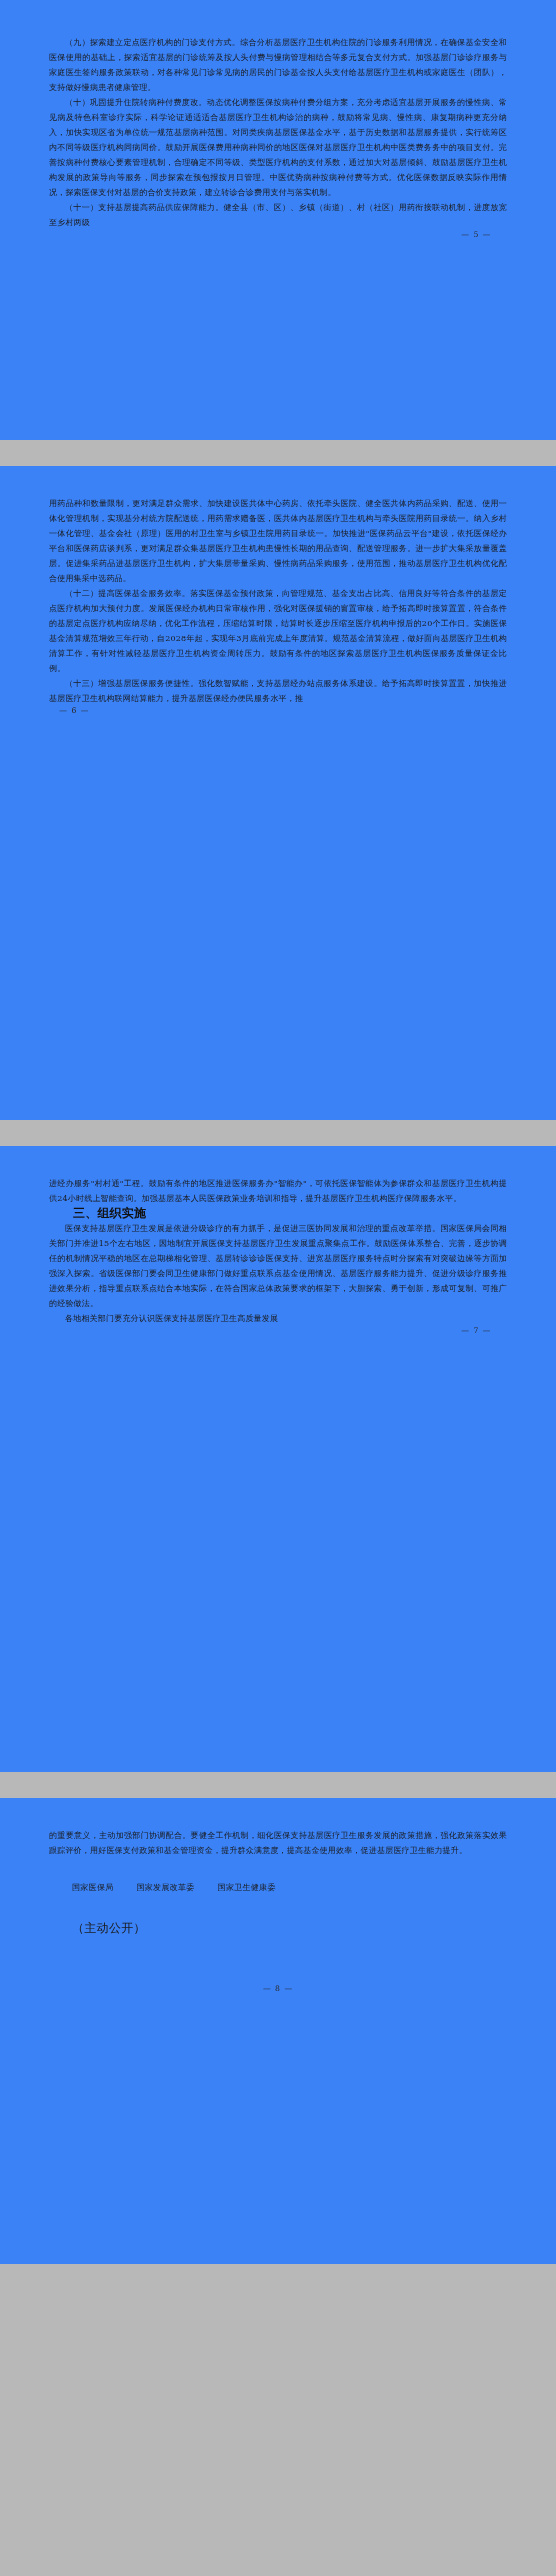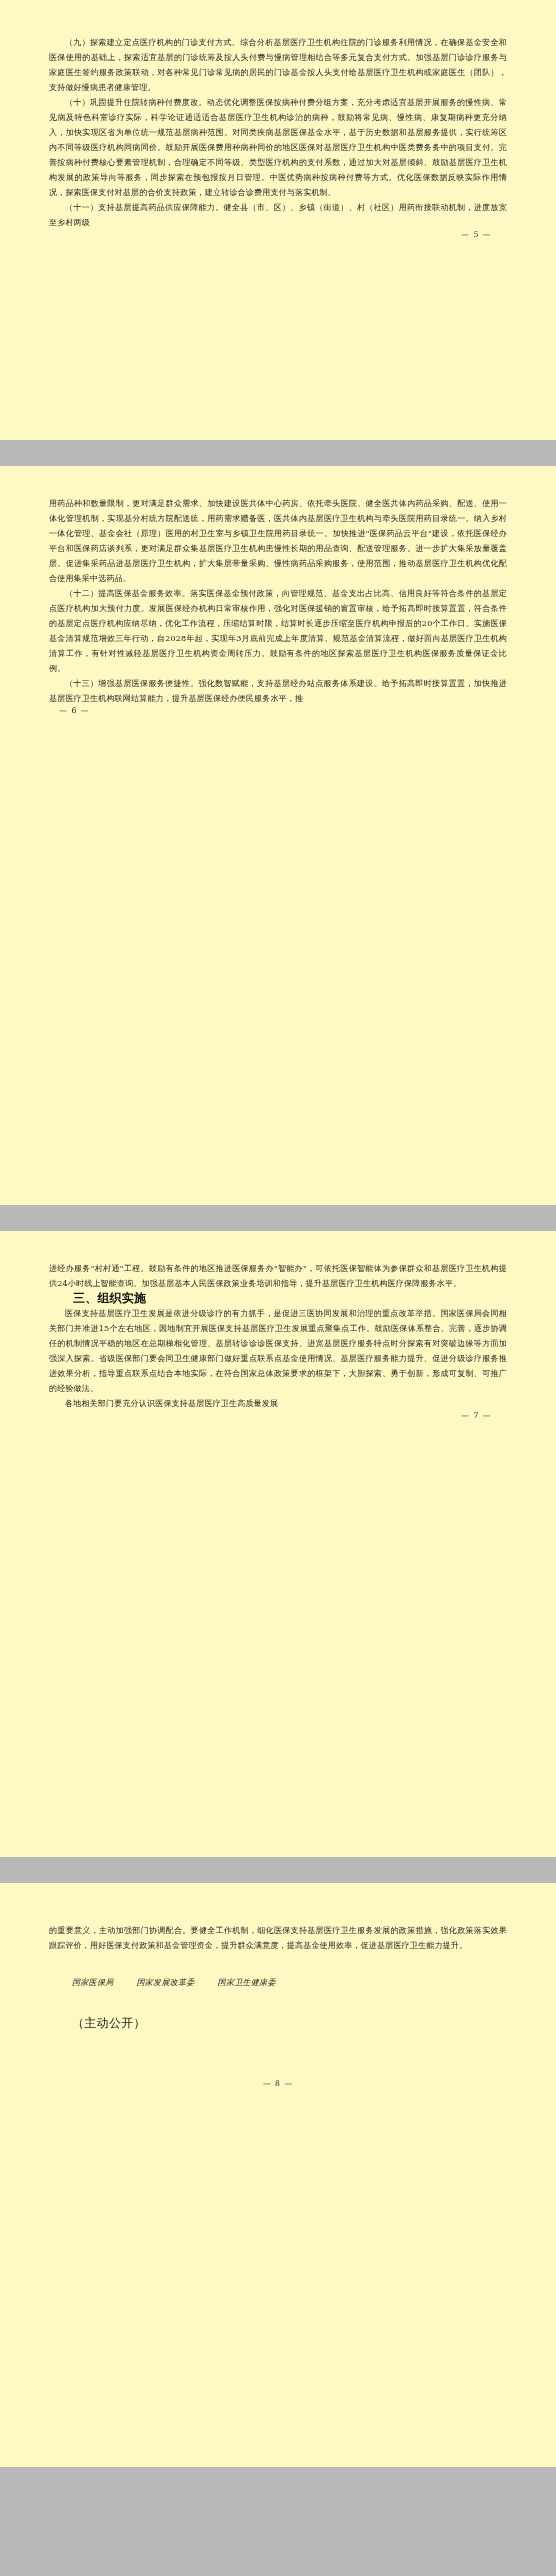--- a/index.html
+++ b/index.html
@@ -11,21 +11,21 @@
     font-family: "DejaVu Sans", "Liberation Sans", sans-serif;
   }
   .doc {
     width: 556px;
     position: relative;
     margin: 0 auto;
     background: #b8b8b8;
   }
   .page {
     width: 556px;
-    background: #fef9c3;
+    background: #3b82f6;
     box-sizing: border-box;
     position: relative;
     margin: 0 auto;
   }
   .page-body {
     padding: 0 49px;
     box-sizing: border-box;
   }
   .gap {
     width: 556px;
@@ -70,21 +70,20 @@
     text-align: left;
     padding-left: 10.3px;
   }
   .sign-block {
     margin-top: 20.6px;
     font-size: 8px;
     line-height: 17.5px;
     color: #1a1a1a;
     font-family: "DejaVu Serif", "Liberation Serif", serif;
     letter-spacing: 0.3px;
-    font-style: italic;
   }
   .sign-row {
     display: flex;
     justify-content: flex-start;
     gap: 23px;
     padding-left: 23px;
   }
   .sign-date {
     text-align: right;
     padding-right: 31px;
@@ -108,21 +107,21 @@
     <div class="page-body">
       <p class="para">（九）探索建立定点医疗机构的门诊支付方式。综合分析基层医疗卫生机构住院的门诊服务利用情况，在确保基金安全和医保使用的基础上，探索适宜基层的门诊统筹及按人头付费与慢病管理相结合等多元复合支付方式。加强基层门诊诊疗服务与家庭医生签约服务政策联动，对各种常见门诊常见病的居民的门诊基金按人头支付给基层医疗卫生机构或家庭医生（团队），支持做好慢病患者健康管理。</p>
       <p class="para">（十）巩固提升住院转病种付费度改。动态优化调整医保按病种付费分组方案，充分考虑适宜基层开展服务的慢性病、常见病及特色科室诊疗实际，科学论证通适适合基层医疗卫生机构诊治的病种，鼓励将常见病、慢性病、康复期病种更充分纳入，加快实现区省为单位统一规范基层病种范围。对同类疾病基层医保基金水平，基于历史数据和基层服务提供，实行统筹区内不同等级医疗机构同病同价。鼓励开展医保费用种病种同价的地区医保对基层医疗卫生机构中医类费务务中的项目支付。完善按病种付费核心要素管理机制，合理确定不同等级、类型医疗机构的支付系数，通过加大对基层倾斜、鼓励基层医疗卫生机构发展的政策导向等服务，同步探索在预包报按月日管理。中医优势病种按病种付费等方式。优化医保数据反映实际作用情况，探索医保支付对基层的合价支持政策，建立转诊合诊费用支付与落实机制。</p>
       <p class="para">（十一）支持基层提高药品供应保障能力。健全县（市、区）、乡镇（街道）、村（社区）用药衔接联动机制，进度放宽至乡村两级</p>
       <div class="pagenum pagenum-right">— 5 —</div>
     </div>
   </div>
 
   <div class="gap" style="height:26px;"></div>
 
-  <div class="page" style="height:739px; padding-top:30px;">
+  <div class="page" style="height:654px; padding-top:30px;">
     <div class="page-body">
       <p class="para noindent">用药品种和数量限制，更对满足群众需求、加快建设医共体中心药房、依托牵头医院、健全医共体内药品采购、配送、使用一体化管理机制，实现基分村统方院配送统，用药需求赠备医，医共体内基层医疗卫生机构与牵头医院用药目录统一。纳入乡村一体化管理、基金会社（原理）医用的村卫生室与乡镇卫生院用药目录统一。加快推进"医保药品云平台"建设，依托医保经办平台和医保药店谈判系，更对满足群众集基层医疗卫生机构患慢性长期的用品查询、配送管理服务。进一步扩大集采放量覆盖层。促进集采药品进基层医疗卫生机构，扩大集层带量采购、慢性病药品采购服务，使用范围，推动基层医疗卫生机构优化配合使用集采中选药品。</p>
       <p class="para">（十二）提高医保基金服务效率。落实医保基金预付政策，向管理规范、基金支出占比高、信用良好等符合条件的基层定点医疗机构加大预付力度。发展医保经办机构日常审核作用，强化对医保援销的窗置审核，给予拓高即时接算置置，符合条件的基层定点医疗机构应纳尽纳，优化工作流程，压缩结算时限，结算时长逐步压缩至医疗机构申报后的20个工作日。实施医保基金清算规范增效三年行动，自2028年起，实现年3月底前完成上年度清算。规范基金清算流程，做好面向基层医疗卫生机构清算工作，有针对性减轻基层医疗卫生机构资金周转压力。鼓励有条件的地区探索基层医疗卫生机构医保服务质量保证金比例。</p>
       <p class="para">（十三）增强基层医保服务便捷性。强化数智赋能，支持基层经办站点服务体系建设。给予拓高即时接算置置，加快推进基层医疗卫生机构联网结算能力，提升基层医保经办便民服务水平，推</p>
       <div class="pagenum pagenum-left">— 6 —</div>
     </div>
   </div>
 
   <div class="gap" style="height:26px;"></div>
 
@@ -131,21 +130,21 @@
       <p class="para noindent">进经办服务"村村通"工程。鼓励有条件的地区推进医保服务办"智能办"，可依托医保智能体为参保群众和基层医疗卫生机构提供24小时线上智能查询。加强基层基本人民医保政策业务培训和指导，提升基层医疗卫生机构医疗保障服务水平。</p>
       <h2 class="section">三、组织实施</h2>
       <p class="para">医保支持基层医疗卫生发展是依进分级诊疗的有力抓手，是促进三医协同发展和治理的重点改革举措。国家医保局会同相关部门并准进15个左右地区，因地制宜开展医保支持基层医疗卫生发展重点聚集点工作。鼓励医保体系整合、完善，逐步协调任的机制情况平稳的地区在总期梯相化管理、基层转诊诊诊医保支持、进宽基层医疗服务特点时分探索有对突破边缘等方面加强深入探索。省级医保部门要会同卫生健康部门做好重点联系点基金使用情况、基层医疗服务能力提升、促进分级诊疗服务推进效果分析，指导重点联系点结合本地实际，在符合国家总体政策要求的框架下，大胆探索、勇于创新，形成可复制、可推广的经验做法。</p>
       <p class="para">各地相关部门要充分认识医保支持基层医疗卫生高质量发展</p>
       <div class="pagenum pagenum-right">— 7 —</div>
     </div>
   </div>
 
   <div class="gap" style="height:26px;"></div>
 
-  <div class="page" style="height:584px; padding-top:40px;">
+  <div class="page" style="height:466px; padding-top:30px;">
     <div class="page-body">
       <p class="para noindent">的重要意义，主动加强部门协调配合。要健全工作机制，细化医保支持基层医疗卫生服务发展的政策措施，强化政策落实效果跟踪评价，用好医保支付政策和基金管理资金，提升群众满意度，提高基金使用效率，促进基层医疗卫生能力提升。</p>
 
       <div class="sign-block">
         <div class="sign-row">
           <span>国家医保局</span>
           <span>国家发展改革委</span>
           <span>国家卫生健康委</span>
         </div>
       </div>

